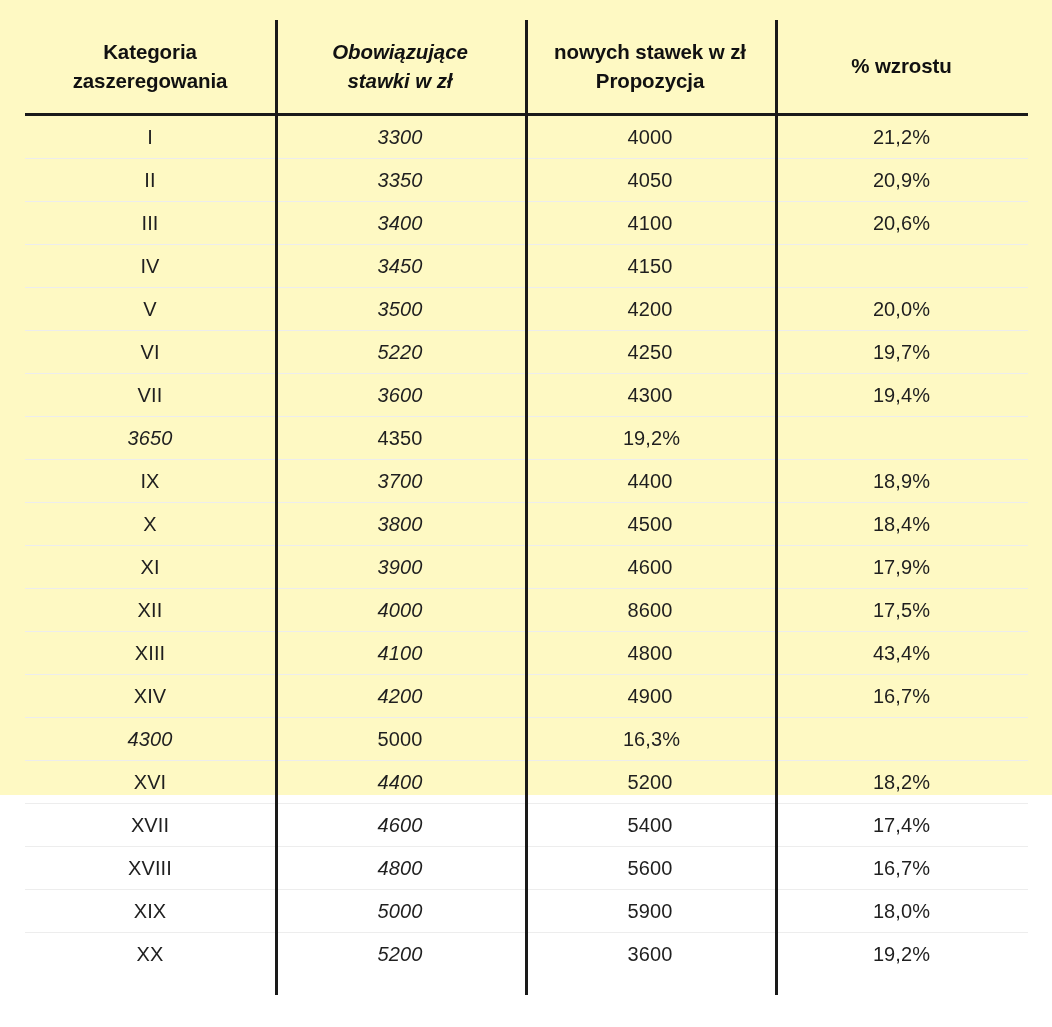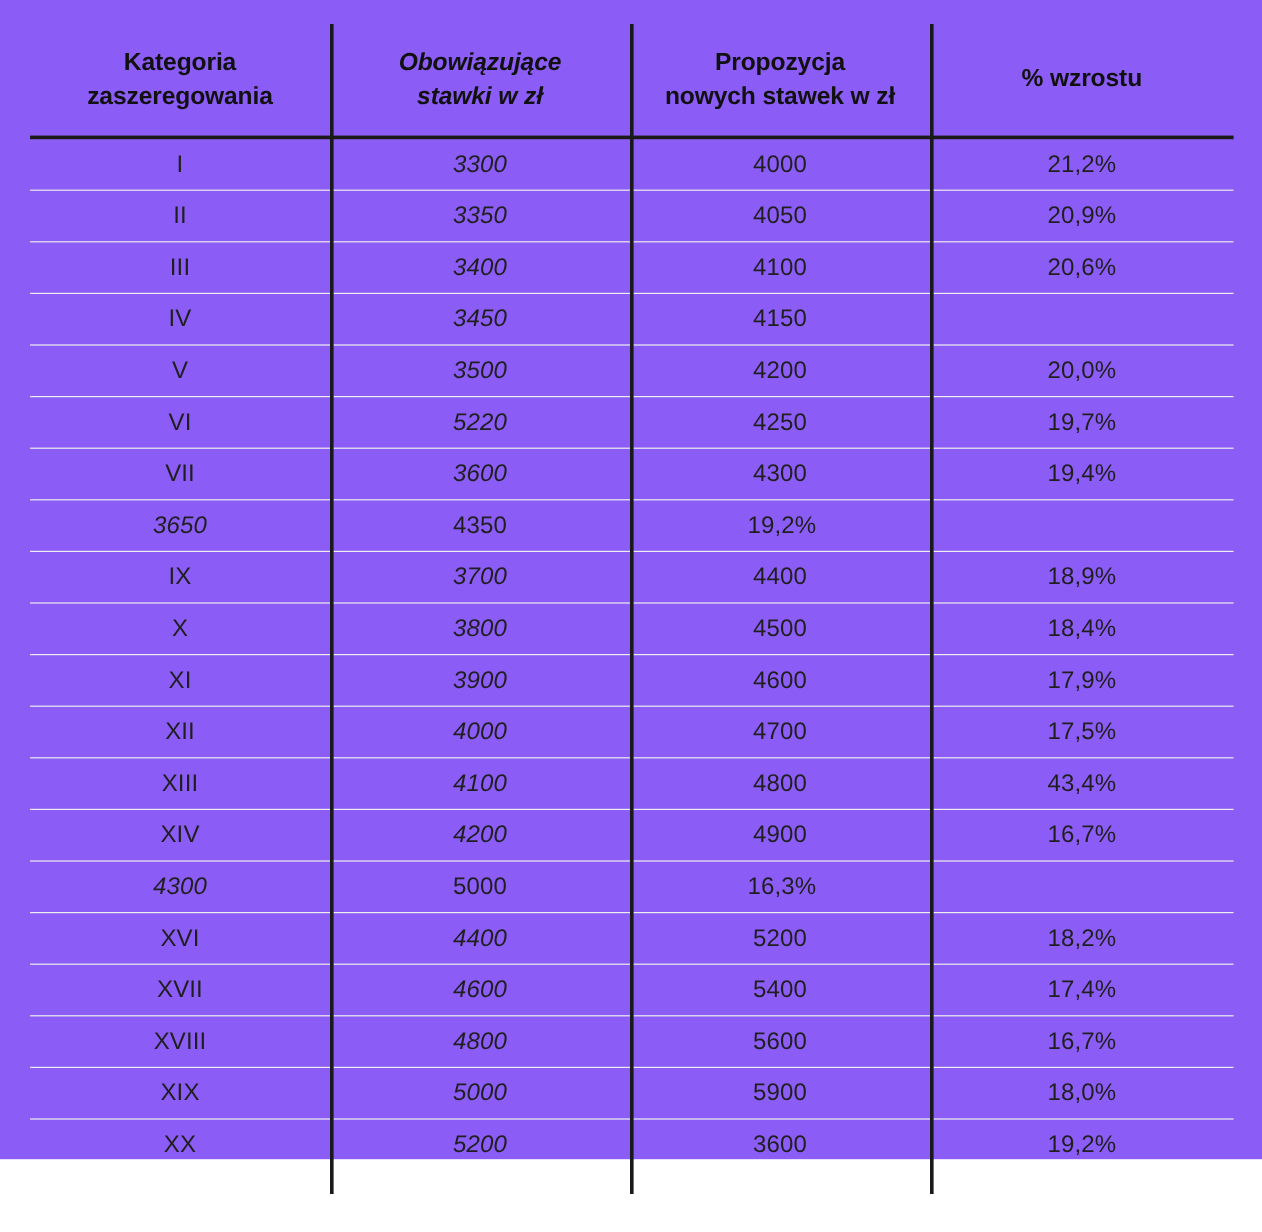--- a/index.html
+++ b/index.html
@@ -11,22 +11,22 @@
     width: 1052px;
     height: 1027px;
     font-family: "Liberation Sans", sans-serif;
     color: #1a1a1a;
     overflow: hidden;
   }
 
   #page {
     position: relative;
     width: 1052px;
-    height: 966px;
-    background: #8b5cf6;
+    height: 795px;
+    background: #fef9c3;
   }
 
   
   #rate-table {
     position: absolute;
     left: 25px;
     top: 20px;
     width: 1003px;
   }
 
@@ -118,22 +118,22 @@
         </div>
       </div>
       <div class="cell col-2">
         <div>
           <div>Obowiązujące</div>
           <div>stawki w zł</div>
         </div>
       </div>
       <div class="cell col-3">
         <div>
+          <div>nowych stawek w zł</div>
           <div>Propozycja</div>
-          <div>nowych stawek w zł</div>
         </div>
       </div>
       <div class="cell col-4">
         <div>
           <div>% wzrostu</div>
         </div>
       </div>
     </div>
 
     <div class="head-rule"></div>
@@ -199,21 +199,21 @@
         </div>
         <div class="trow">
           <div class="cell col-1">XI</div>
           <div class="cell col-2">3900</div>
           <div class="cell col-3">4600</div>
           <div class="cell col-4">17,9%</div>
         </div>
         <div class="trow">
           <div class="cell col-1">XII</div>
           <div class="cell col-2">4000</div>
-          <div class="cell col-3">4700</div>
+          <div class="cell col-3">8600</div>
           <div class="cell col-4">17,5%</div>
         </div>
         <div class="trow">
           <div class="cell col-1">XIII</div>
           <div class="cell col-2">4100</div>
           <div class="cell col-3">4800</div>
           <div class="cell col-4">43,4%</div>
         </div>
         <div class="trow">
           <div class="cell col-1">XIV</div>

